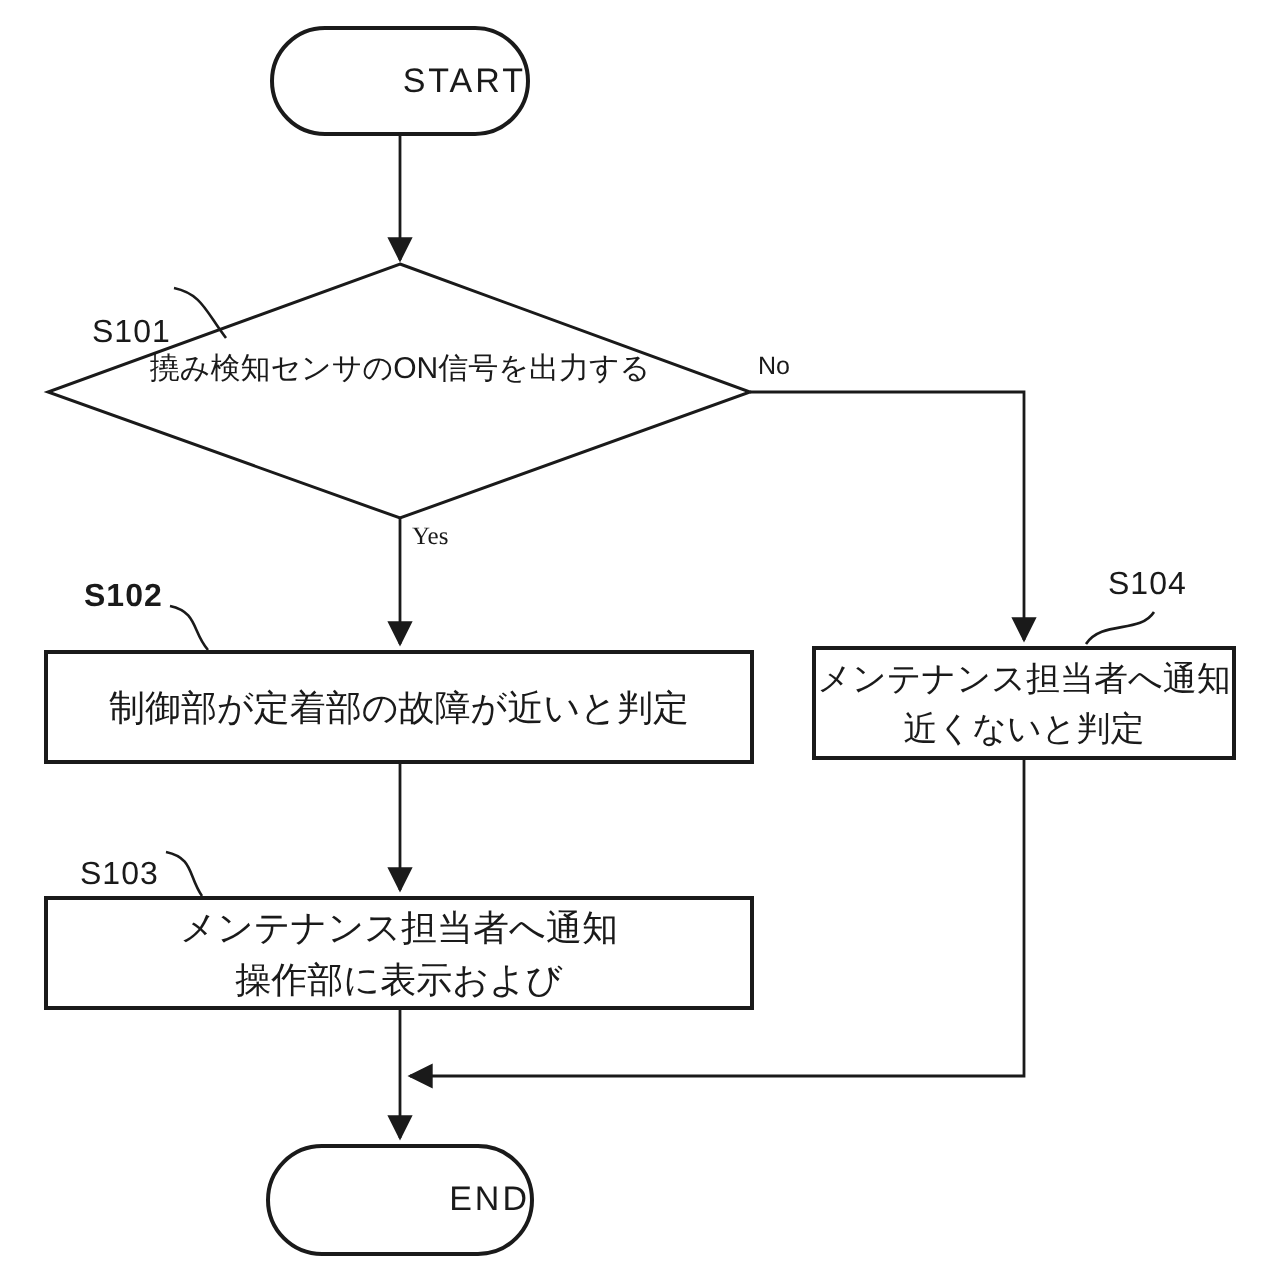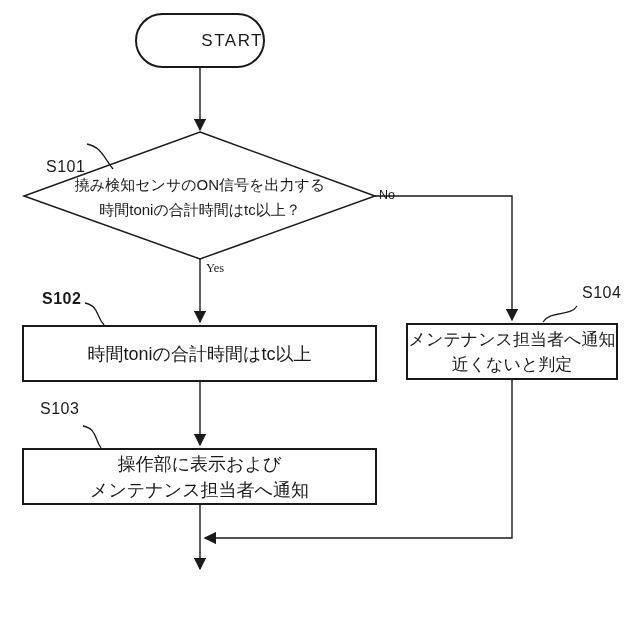--- a/index.html
+++ b/index.html
@@ -60,28 +60,28 @@
     line-height: 25px;
   }
   .decision-text .dline { display: block; white-space: nowrap; }
   .step-label {
     position: absolute;
     font-size: 16px;
     letter-spacing: 0.5px;
   }
   .lbl-s101 { left: 46px;  top: 134px; margin-top: 24px; }
   .lbl-s102 { left: 42px;  top: 290px; font-weight: bold; }
-  .lbl-s103 { left: 40px;  top: 400px; }
-  .lbl-s104 { left: 582px; top: 284px; }
+  .lbl-s103 { left: 40px;  top: 429px; }
+  .lbl-s104 { left: 554px; top: 284px; }
   .branch-label {
     position: absolute;
     font-size: 12.5px;
   }
   .lbl-yes { left: 206px; top: 261px; font-family: Liberation Serif, serif; }
-  .lbl-no  { left: 379px; top: 176px; margin-top: 12px; }
+  .lbl-no  { left: 379px; top: 176px; }
   .node-start { left: 135px; top: 13px;  width: 130px; height: 55px; }
   .node-end   { left: 133px; top: 572px; width: 134px; height: 56px; }
 </style>
 </head>
 <body>
 
 <div class="canvas">
 
   <svg class="wires" viewBox="0 0 640 640" xmlns="http://www.w3.org/2000/svg">
     <defs>
@@ -109,39 +109,41 @@
     <path d="M83,426 C97,429 94,438 101,448" stroke="#1a1a1a" stroke-width="1.3" fill="none"></path>
     <path d="M577,306 C570,317 551,310 543,322" stroke="#1a1a1a" stroke-width="1.3" fill="none"></path>
   </svg>
 
   <div class="terminal node-start">
     <span>START</span>
   </div>
 
   <div class="decision-text">
     <span class="dline">撓み検知センサのON信号を出力する</span>
-    <span class="dline">時間toniの合計時間はtc以上？</span>
   </div>
 
   <div class="step-label lbl-s101">S101</div>
   <div class="step-label lbl-s102">S102</div>
   <div class="step-label lbl-s103">S103</div>
   <div class="step-label lbl-s104">S104</div>
 
   <div class="branch-label lbl-yes">Yes</div>
   <div class="branch-label lbl-no">No</div>
 
   <div class="process box-s102">
-    <span class="pline">時間toniの合計時間はtc以上</span>
+    <span class="pline">制御部が定着部の故障が近いと判定</span>
   </div>
 
   <div class="process box-s104">
     <span class="pline">メンテナンス担当者へ通知</span>
     <span class="pline">近くないと判定</span>
   </div>
 
   <div class="process box-s103">
+    <span class="pline">メンテナンス担当者へ通知</span>
     <span class="pline">操作部に表示および</span>
-    <span class="pline">メンテナンス担当者へ通知</span>
   </div>
 
+  <div class="terminal node-end">
+    <span>END</span>
+  </div>
 
 </div>
 
 </body></html>

